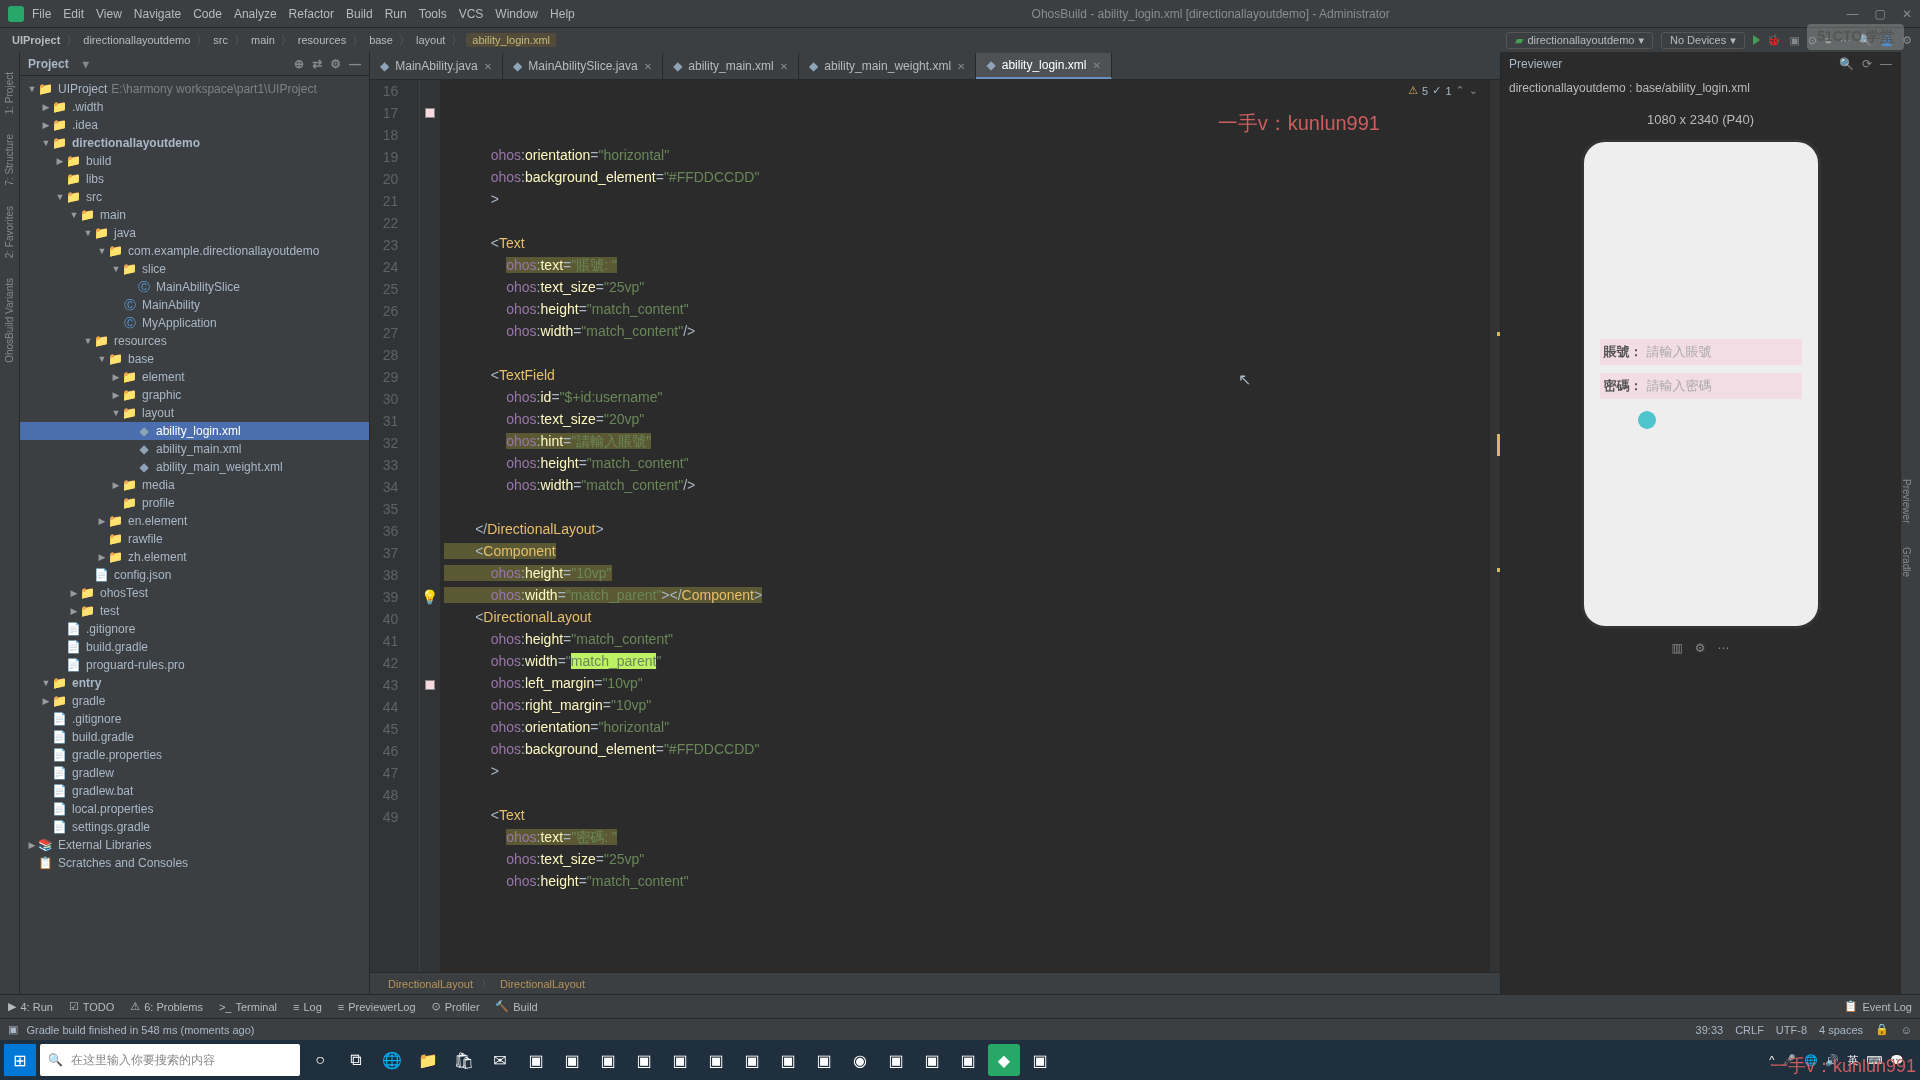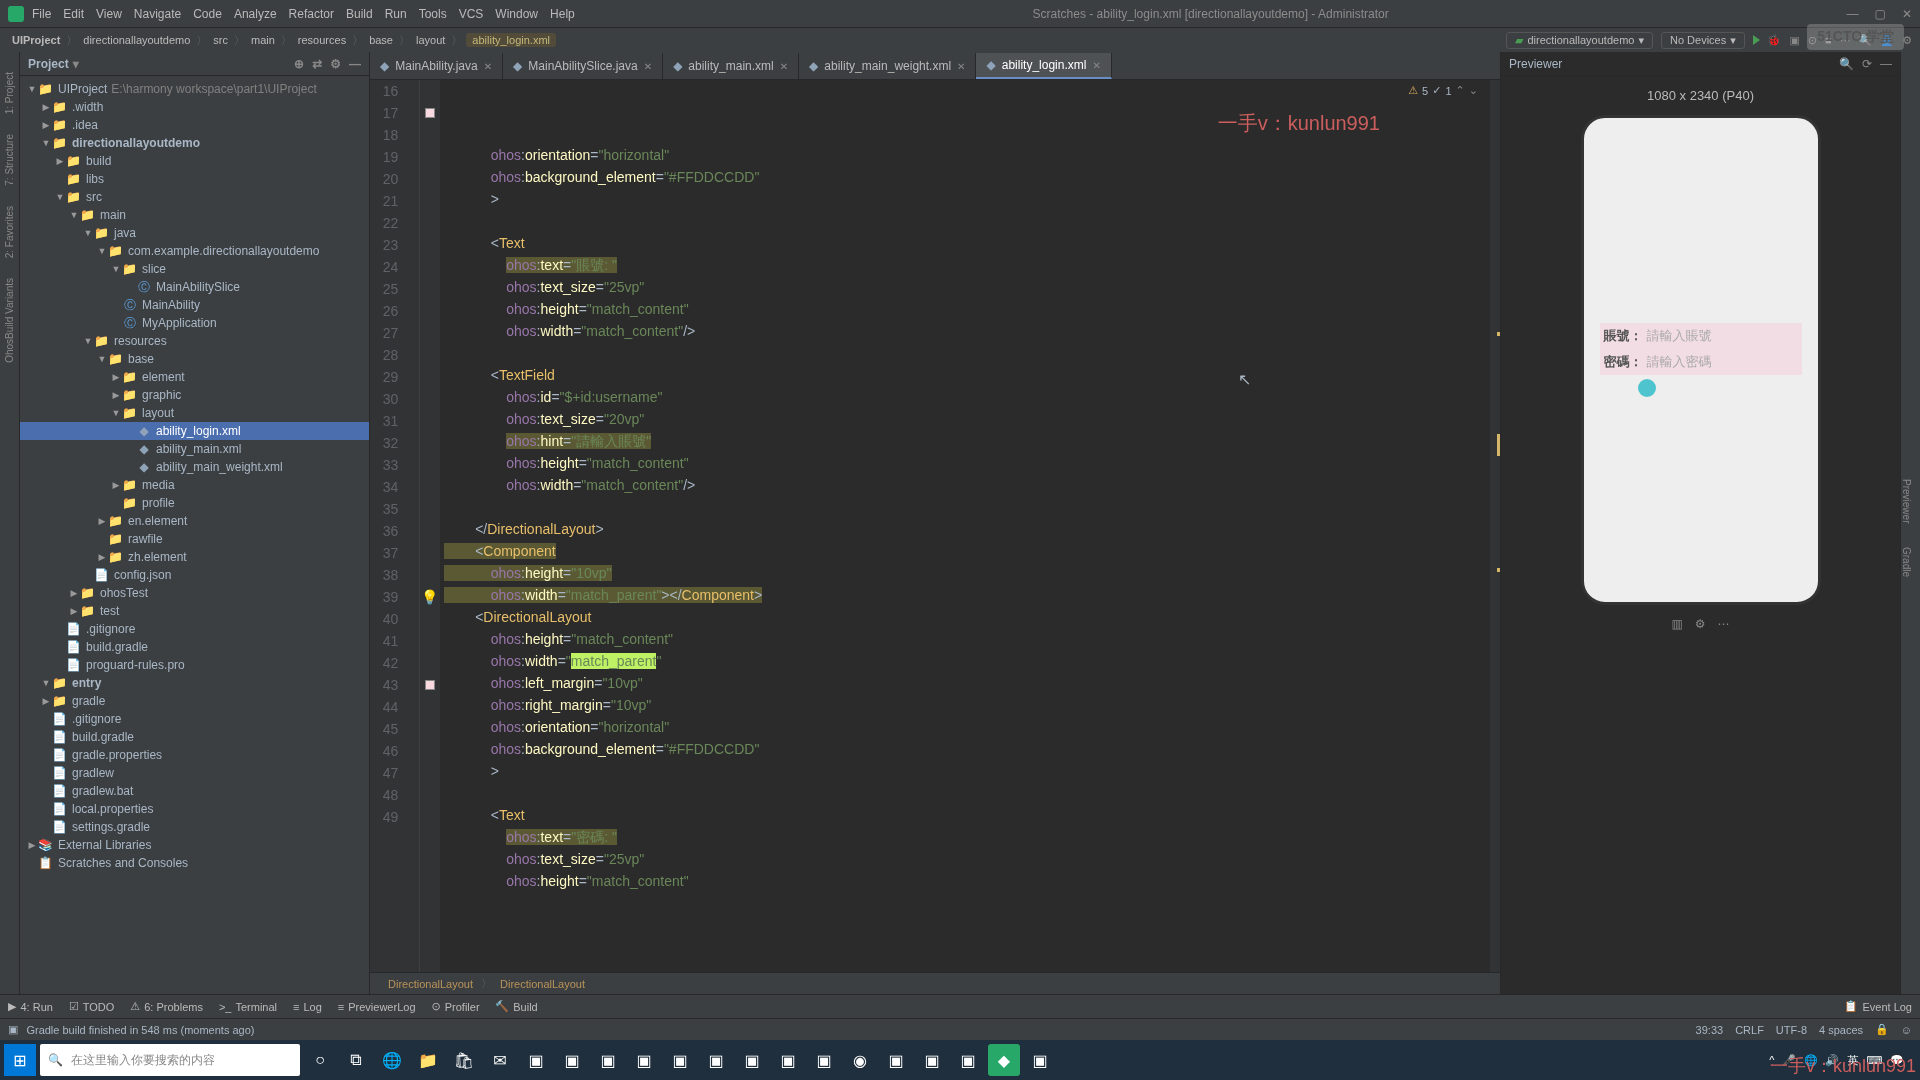--- a/index.html
+++ b/index.html
@@ -18,21 +18,21 @@
 .dropdown-box { background: #3c3f41; border: 1px solid #555; padding: 1px 8px; border-radius: 3px; color: #bababa; display: flex; align-items: center; gap: 4px; }
 .run-icon { color: #499c54; }
 .play-tri { width: 0; height: 0; border-left: 7px solid #499c54; border-top: 5px solid transparent; border-bottom: 5px solid transparent; }
 .watermark-logo { position: absolute; right: 16px; top: 24px; background: rgba(200,200,200,0.3); padding: 4px 10px; border-radius: 4px; color: #555; font-weight: bold; font-size: 14px; z-index: 100; }
 .main-area { flex: 1; display: flex; min-height: 0; }
 .left-gutter { width: 20px; background: #3c3f41; border-right: 1px solid #282828; display: flex; flex-direction: column; align-items: center; padding-top: 20px; gap: 20px; font-size: 10px; }
 .left-gutter span { writing-mode: vertical-lr; transform: rotate(180deg); color: #888; }
 .right-gutter { width: 20px; background: #3c3f41; border-left: 1px solid #282828; writing-mode: vertical-lr; text-align: center; padding-top: 10px; font-size: 10px; color: #888; }
 .project-panel { width: 350px; background: #3c3f41; display: flex; flex-direction: column; border-right: 1px solid #282828; }
 .panel-header { height: 24px; display: flex; align-items: center; padding: 0 8px; font-size: 12px; font-weight: bold; justify-content: space-between; border-bottom: 1px solid #282828; }
-.panel-header .left { display: flex; gap: 4px; align-items: center; }
+.panel-header .left { display: flex; gap: 14px; align-items: center; }
 .panel-header .right { display: flex; gap: 8px; color: #888; }
 .tree { flex: 1; overflow: auto; padding: 4px 0; }
 .tree-item { display: flex; align-items: center; height: 18px; padding: 0 4px 0 0; font-size: 12px; white-space: nowrap; }
 .tree-item.selected { background: #4b6eaf; color: #fff; }
 .indenter { display: inline-block; }
 .arrow { width: 12px; text-align: center; color: #999; font-size: 9px; }
 .tree-icon { width: 16px; text-align: center; margin-right: 4px; }
 .tree-label { color: inherit; }
 .tree-hint { color: #808080; margin-left: 4px; }
 .editor-area { flex: 1; display: flex; flex-direction: column; background: #2b2b2b; min-width: 0; }
@@ -60,21 +60,21 @@
 .breadcrumb-bottom { height: 22px; background: #3c3f41; border-top: 1px solid #282828; display: flex; align-items: center; padding: 0 18px; gap: 8px; font-size: 11px; }
 .bc-link { color: #b9935a; }
 .bc-link2 { color: #b9935a; }
 .preview-panel { width: 400px; background: #2b2b2b; border-left: 1px solid #282828; display: flex; flex-direction: column; }
 .preview-header { height: 24px; display: flex; align-items: center; justify-content: space-between; padding: 0 8px; font-size: 12px; border-bottom: 1px solid #282828; }
 .preview-path { height: 24px; display: flex; align-items: center; padding: 0 8px; font-size: 12px; color: #bababa; }
 .preview-canvas { flex: 1; display: flex; flex-direction: column; align-items: center; padding: 12px; }
 .device-label { color: #bababa; font-size: 13px; margin-bottom: 12px; }
 .device-frame { width: 240px; height: 490px; border: 3px solid #333; border-radius: 24px; background: #eee; padding: 8px; display: flex; flex-direction: column; }
 .device-screen { flex: 1; background: #eeeeee; border-radius: 16px; display: flex; flex-direction: column; justify-content: center; padding: 0 8px; }
-.form-row { background: #f3dde4; display: flex; align-items: center; height: 26px; font-size: 13px; margin-bottom: 0; padding-left: 4px;}
+.form-row { background: #f3dde4; display: flex; align-items: center; height: 26px; font-size: 13px; margin-bottom: 8px; padding-left: 4px;}
 .form-label { color: #555; font-weight: bold; }
 .form-placeholder { color: #aaa; margin-left: 4px; }
 .circle-btn { width: 18px; height: 18px; background: #4ec5ce; border-radius: 50%; margin: 4px 0 0 38px; }
 .preview-footer { display: flex; gap: 12px; padding: 12px 0; justify-content: center; }
 .bottom-bar { height: 24px; background: #3c3f41; border-top: 1px solid #282828; display: flex; align-items: center; padding: 0 8px; gap: 16px; font-size: 11px; }
 .bottom-bar .tool { display: flex; align-items: center; gap: 4px; color: #bababa; }
 .status-bar { height: 22px; background: #3c3f41; border-top: 1px solid #282828; display: flex; align-items: center; padding: 0 8px; font-size: 11px; }
 .status-bar .right { margin-left: auto; display: flex; gap: 12px; align-items: center; }
 .taskbar { height: 40px; background: #1f2f3d; display: flex; align-items: center; padding: 0 4px; gap: 4px; }
 .taskbar-search { width: 260px; height: 32px; background: #fff; border-radius: 2px; display: flex; align-items: center; padding: 0 8px; color: #888; }
@@ -96,21 +96,21 @@
     <span>Code</span>
     <span>Analyze</span>
     <span>Refactor</span>
     <span>Build</span>
     <span>Run</span>
     <span>Tools</span>
     <span>VCS</span>
     <span>Window</span>
     <span>Help</span>
   </div>
-  <div class="title-text">Scratches - ability_login.xml [directionallayoutdemo] - Administrator</div>
+  <div class="title-text">OhosBuild - ability_login.xml [directionallayoutdemo] - Administrator</div>
   <div class="window-controls">
     <span>—</span>
     <span>▢</span>
     <span>✕</span>
   </div>
 </div>
 
 <div class="breadcrumb-bar">
   <span class="bc-item" style="font-weight:bold">UIProject</span>
   <span class="bc-sep">〉</span>
@@ -568,20 +568,21 @@
 
   <div class="preview-panel">
     <div class="preview-header">
       <span>Previewer</span>
       <div style="display:flex; gap:8px; color:#888">
         <span>🔍</span>
         <span>⟳</span>
         <span>—</span>
       </div>
     </div>
+    <div class="preview-path">directionallayoutdemo : base/ability_login.xml</div>
     <div class="preview-canvas">
       <div class="device-label">1080 x 2340 (P40)</div>
       <div class="device-frame">
         <div class="device-screen">
           <div class="form-row">
             <span class="form-label">賬號：</span>
             <span class="form-placeholder">請輸入賬號</span>
           </div>
           <div class="form-row">
             <span class="form-label">密碼：</span>

